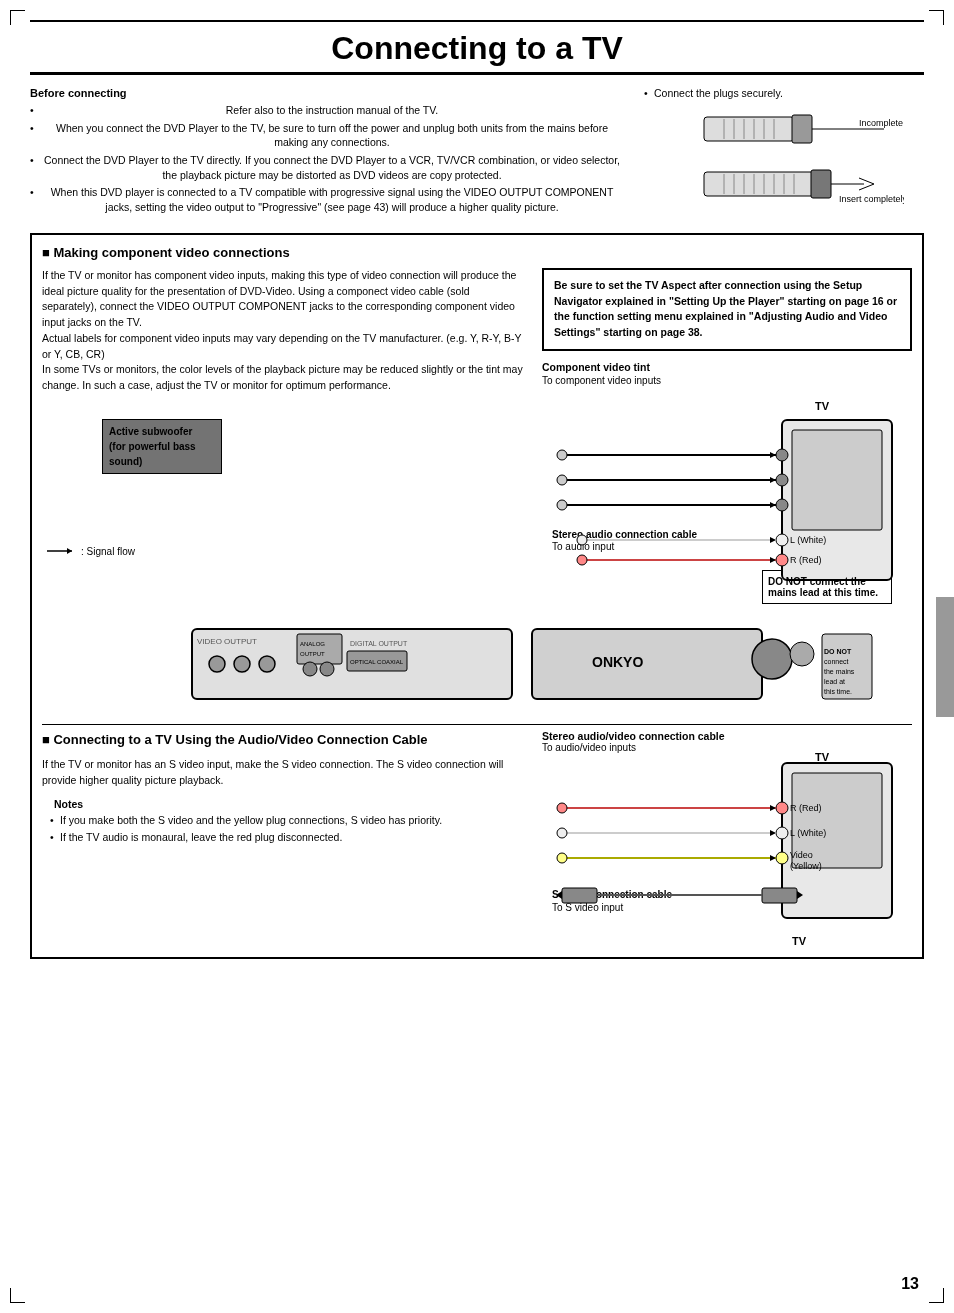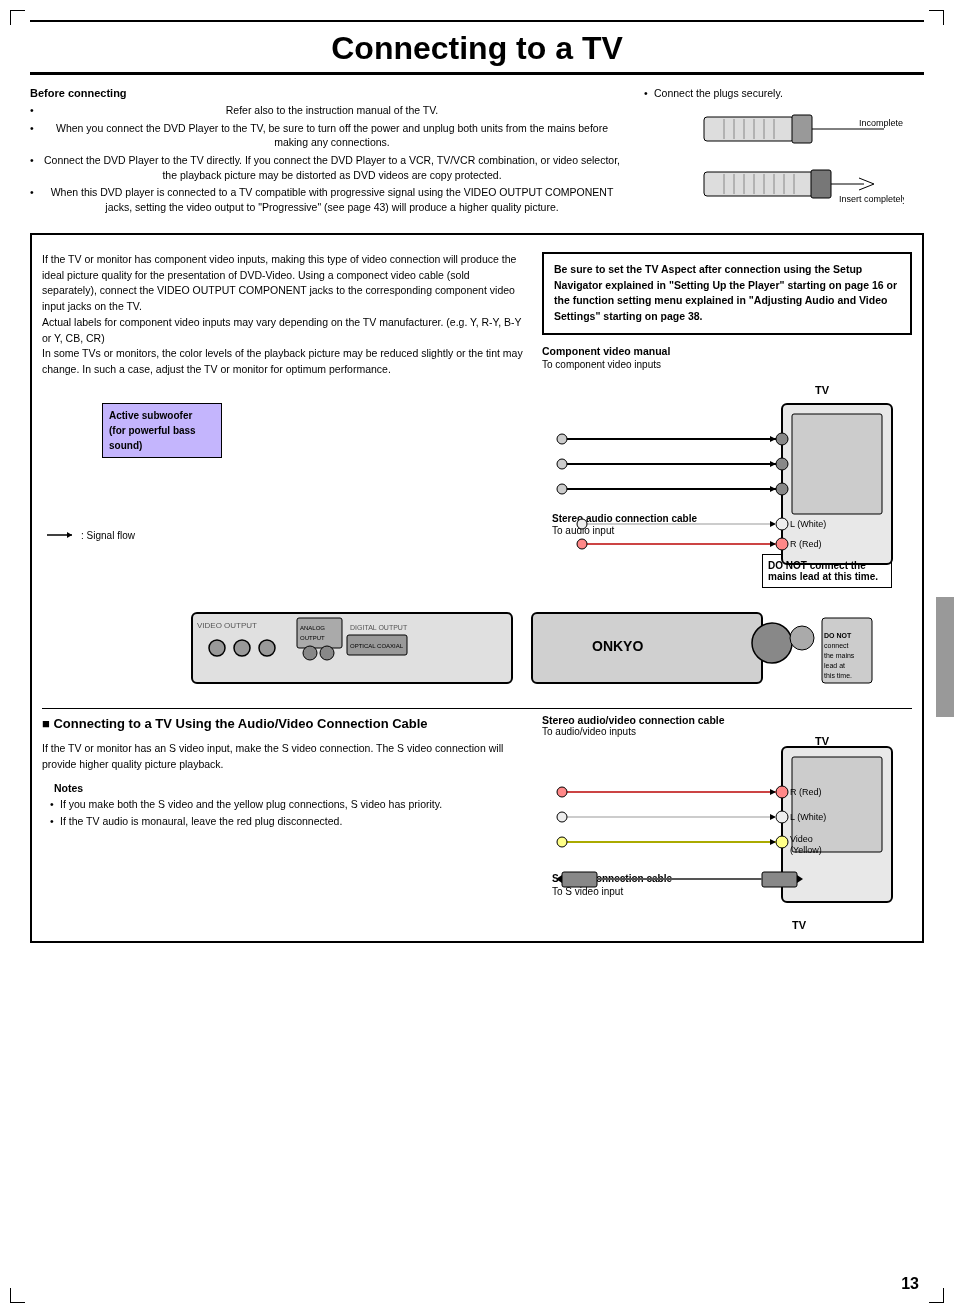--- a/index.html
+++ b/index.html
@@ -167,21 +167,21 @@
     }
     
     svg { display: block; }
     .subwoofer-label {
       border: 1.5px solid #000;
       padding: 4px 6px;
       font-size: 10px;
       font-weight: bold;
       display: inline-block;
       position: absolute;
-      background: #c4b5fd;
+      background: #737373;
     }
   </style>
 </head>
 <body>
 
 <div class="page-container">
 
   <div class="corner corner-tl"></div>
   <div class="corner corner-tr"></div>
   <div class="corner corner-bl"></div>
@@ -249,20 +249,21 @@
             <line x1="215" y1="28" x2="230" y2="22" stroke="#000" stroke-width="1"></line>
             <text x="195" y="40" font-size="9" fill="#000">Insert completely</text>
           </g>
         </svg>
       </div>
     </div>
   </div>
 
   <div class="main-box">
 
+    <div class="section-title">Making component video connections</div>
     <div class="two-col-layout">
       <div class="left-col">
         <p style="white-space:pre-line;">If the TV or monitor has component video inputs, making this type of video connection will produce the ideal picture quality for the presentation of DVD-Video. Using a componect video cable (sold separately), connect the VIDEO OUTPUT COMPONENT  jacks to the corresponding component video input jacks on the TV.
 Actual labels for component video inputs may vary depending on the TV manufacturer. (e.g. Y, R-Y, B-Y or Y, CB, CR)
 In some TVs or monitors, the color levels of the playback picture may be reduced slightly or the tint may change. In such a case, adjust the TV or monitor for optimum performance.</p>
 
         <div style="position:relative; margin-top:15px; height:160px;">
           <div class="subwoofer-label" style="top:10px; left:60px; width:120px;">
             <span style="white-space:pre-line; display:block;">Active subwoofer
 (for powerful bass
@@ -275,21 +276,21 @@
               </svg>
             <span>: Signal flow</span>
           </div>
         </div>
       </div>
       <div class="right-col">
 
         <div class="notice-box">Be sure to set the TV Aspect after connection using the Setup Navigator explained in "Setting Up the Player" starting on page 16 or the function setting menu explained in "Adjusting Audio and Video Settings" starting on page 38.</div>
 
         <div>
-          <div style="font-size:10.5px; font-weight:bold; margin-bottom:2px;">Component video manual</div>
+          <div style="font-size:10.5px; font-weight:bold; margin-bottom:2px;">Component video tint</div>
           <div style="font-size:10px; margin-bottom:4px;">To component video inputs</div>
 
           <svg width="360" height="200">
 
             <rect x="240" y="30" width="110" height="160" rx="5" fill="#e8e8e8" stroke="#000" stroke-width="2"></rect>
             <rect x="250" y="40" width="90" height="100" rx="2" fill="#ccc" stroke="#000" stroke-width="1"></rect>
             <text x="273" y="20" font-size="11" font-weight="bold" fill="#000">TV</text>
 
             <circle cx="240" cy="65" r="6" fill="#888" stroke="#000" stroke-width="1"></circle>
             <circle cx="240" cy="90" r="6" fill="#888" stroke="#000" stroke-width="1"></circle>

